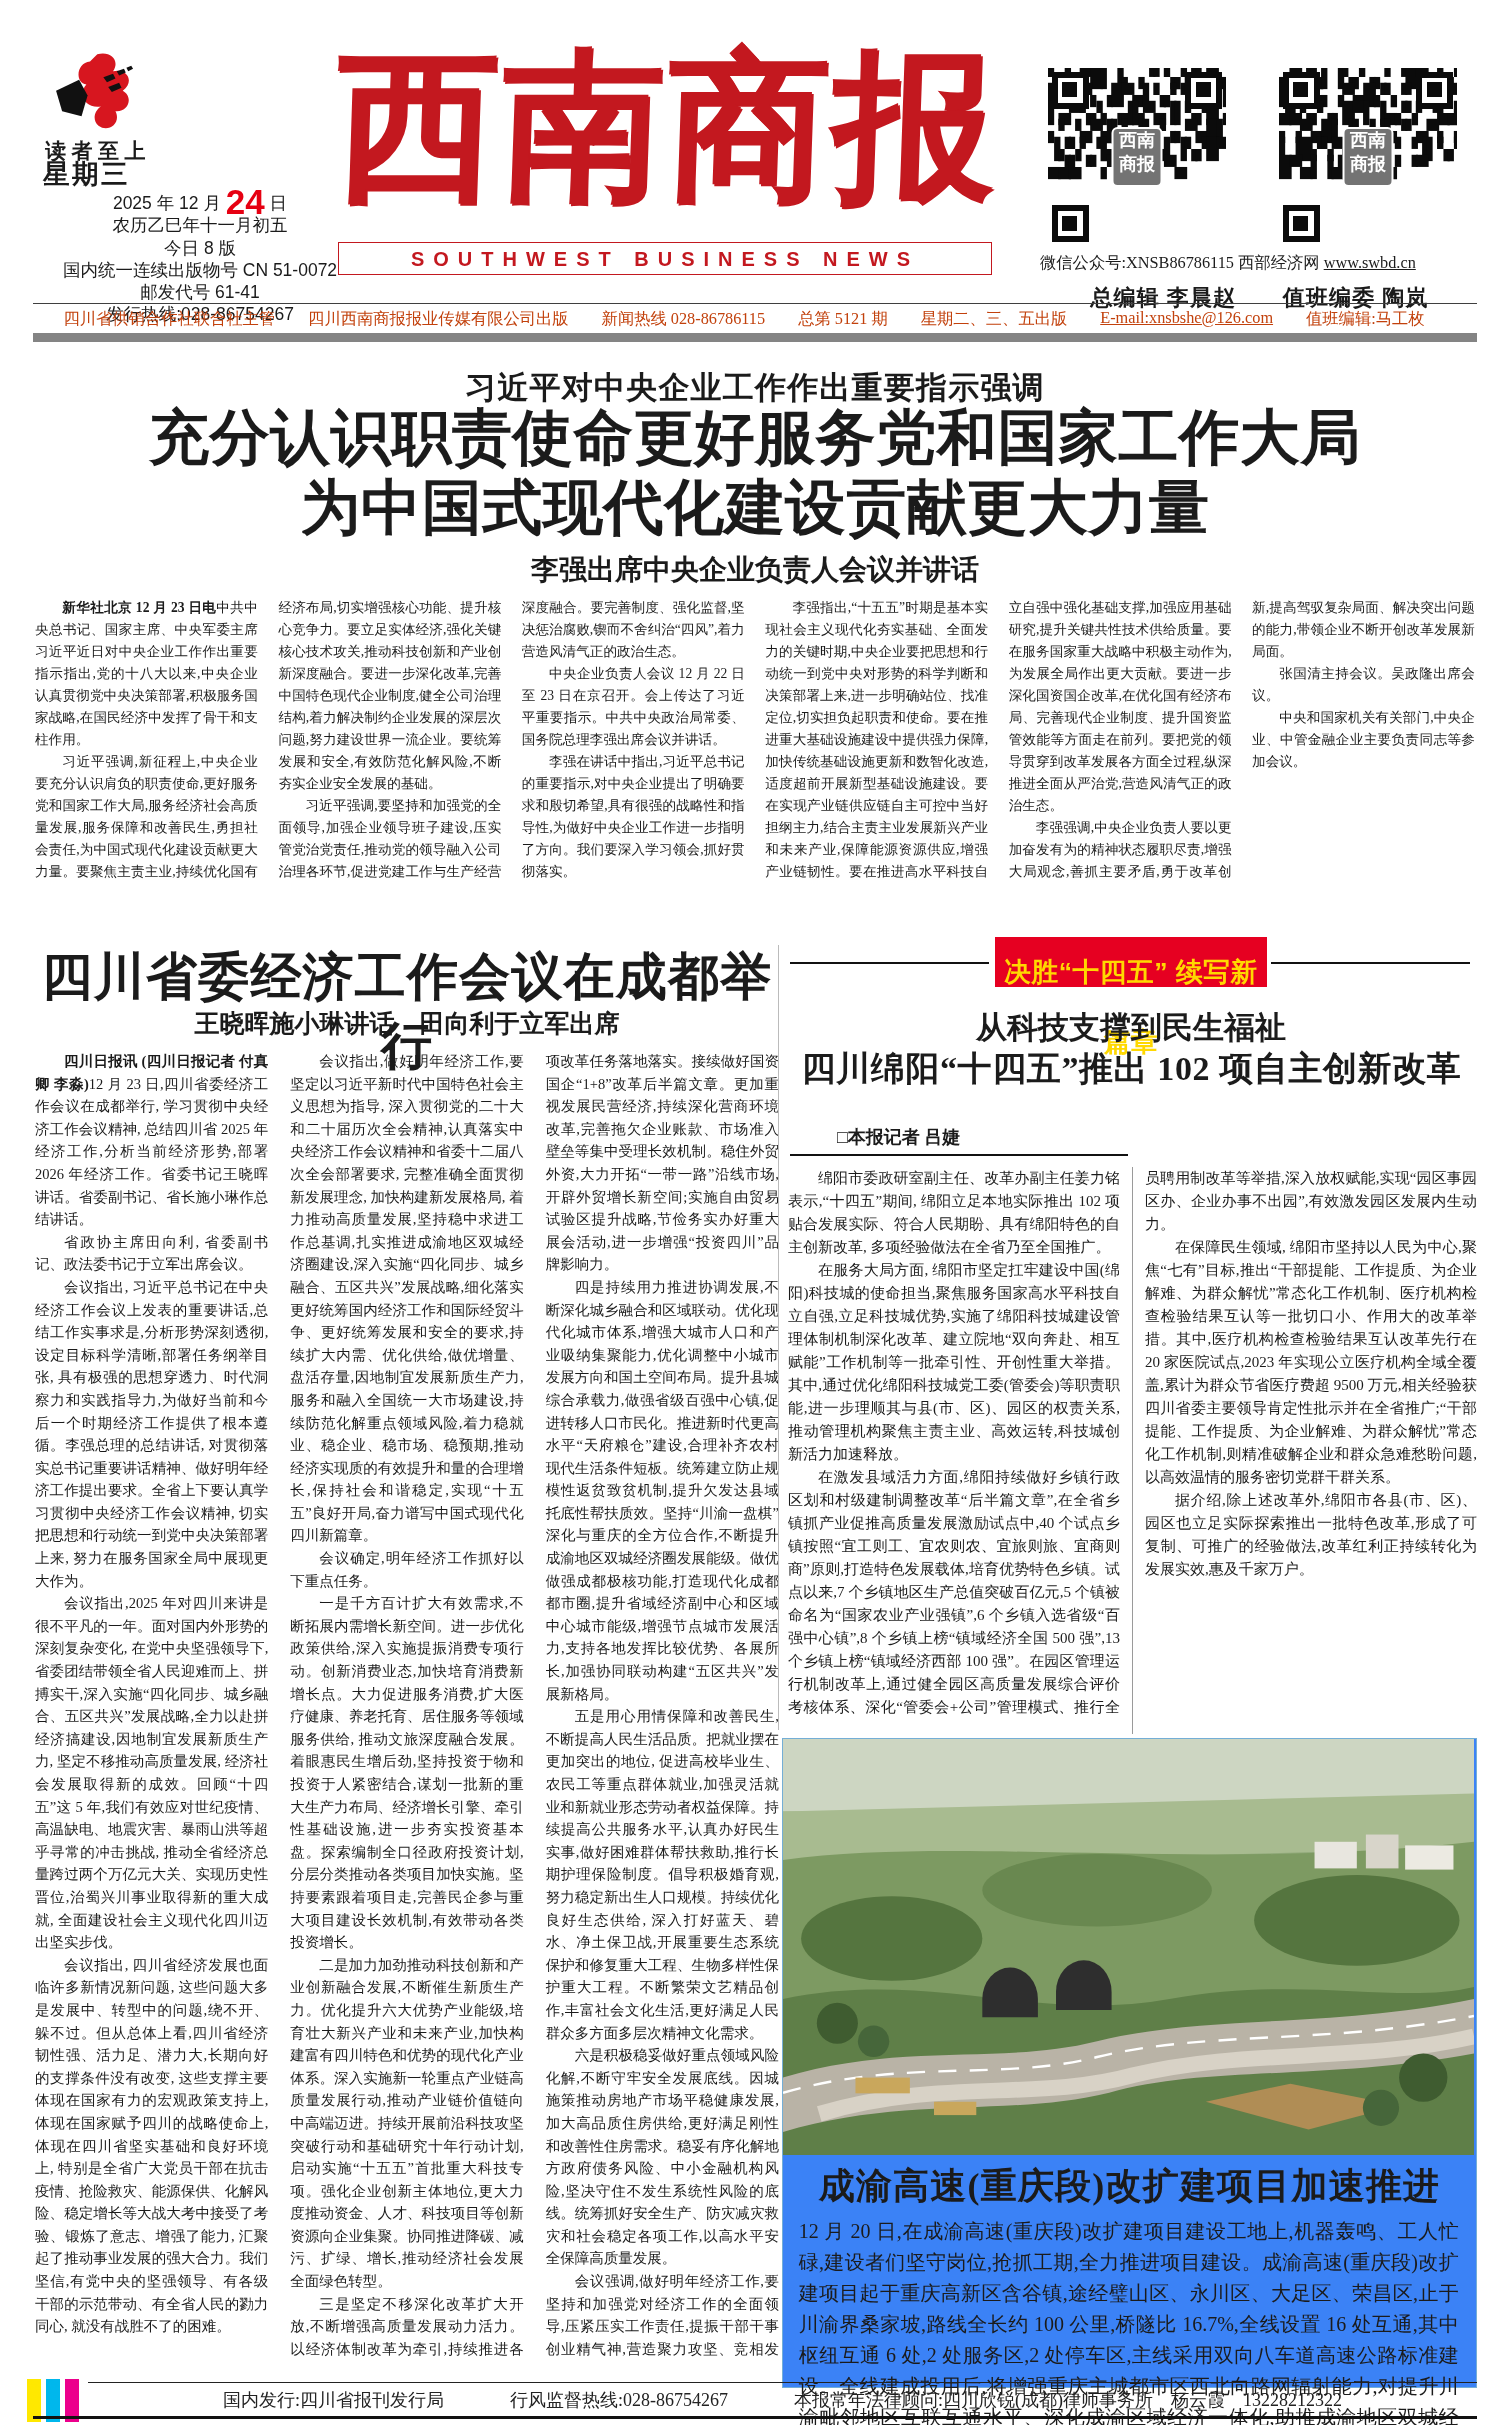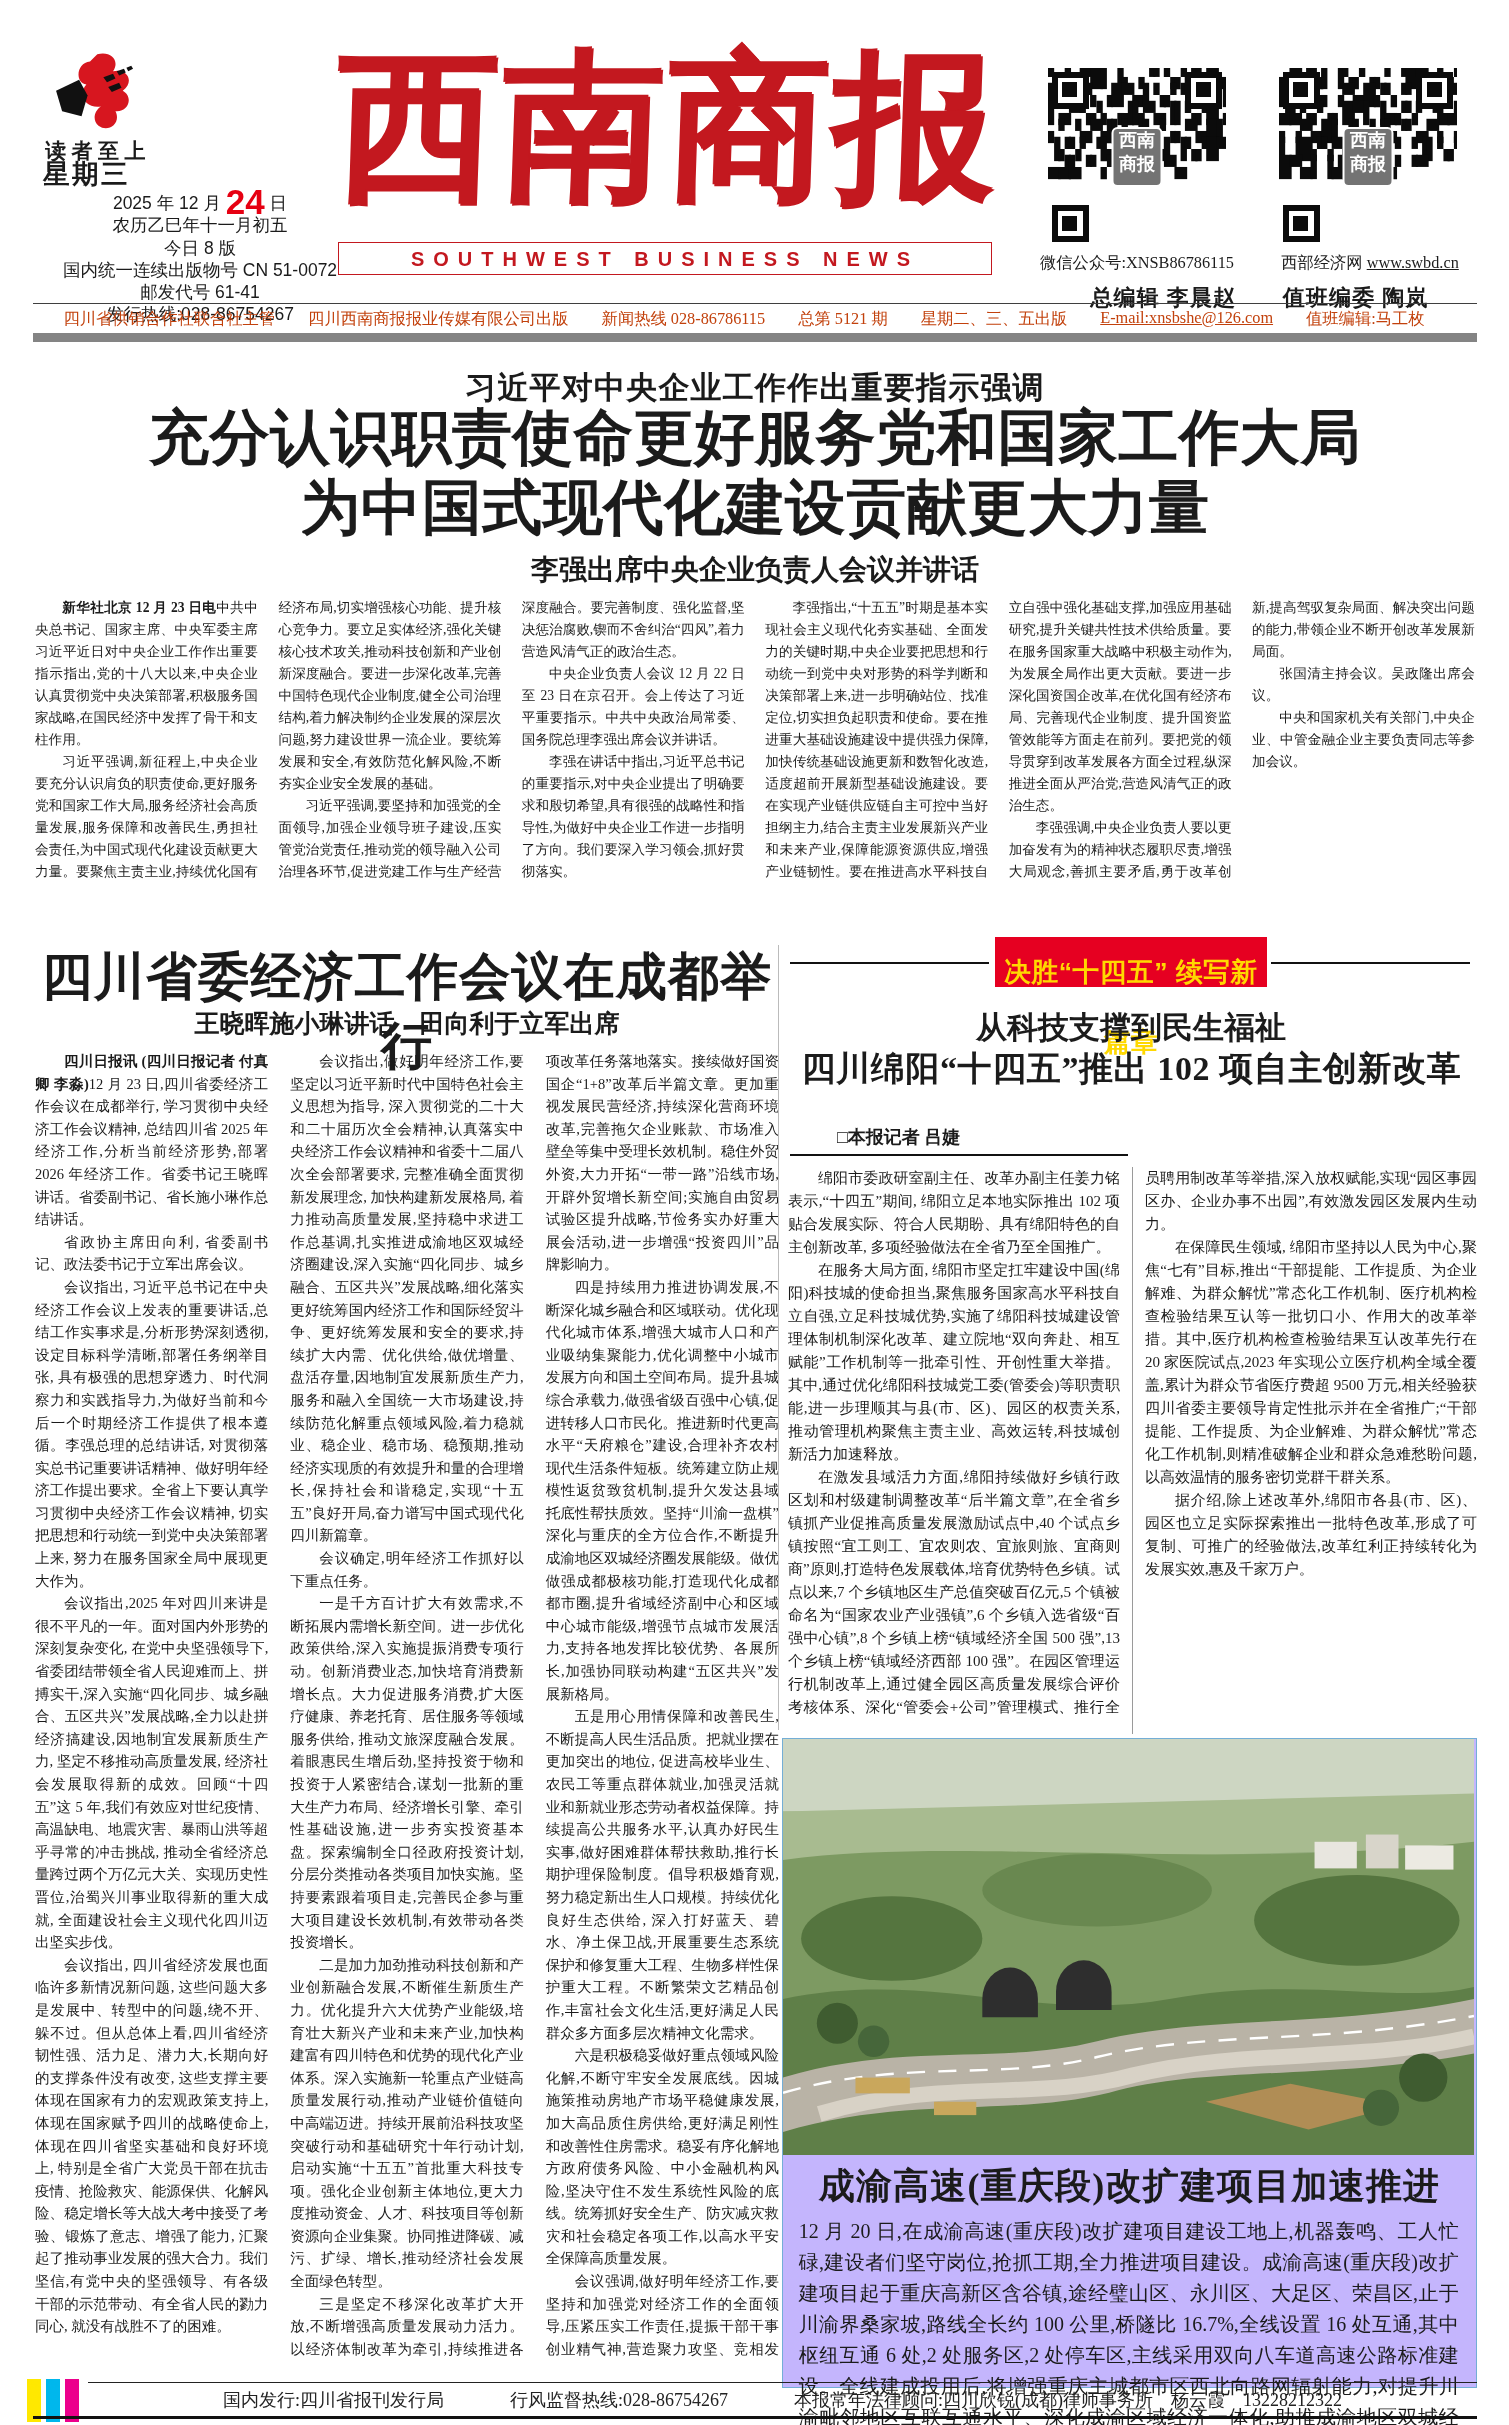--- a/index.html
+++ b/index.html
@@ -72,21 +72,21 @@
   .my-byline{left:790px;top:1125px;font-size:18px;font-weight:bold;padding-left:47px;}
   .my-byline-rule{left:790px;top:1154px;width:338px;height:1.8px;background:#111;}
   .my-body{left:788px;top:1167px;width:689px;height:567px;
     column-count:2;column-gap:25px;column-rule:0.6px solid #9a9a9a;column-fill:auto;overflow:hidden;
     font-size:15px;line-height:23px;}
 
   .section-vrule{left:778px;top:945px;width:0.6px;height:785px;background:#bbb;}
 
   
   .photo-box{left:782px;top:1738px;width:695px;height:650px;border:1.8px solid #74aed6;
-    box-sizing:border-box;background:#c4b5fd;}
+    box-sizing:border-box;background:#3b82f6;}
   .photo{position:absolute;left:0;top:0;width:100%;height:416px;overflow:hidden;}
   .ps-h{position:absolute;left:0;top:423px;width:100%;font-size:36px;font-weight:bold;text-align:center;letter-spacing:1.2px;}
   .ps-body{position:absolute;left:15.7px;top:477px;width:660px;font-size:20px;line-height:31px;text-align:justify;}
   .ps-body .indent{text-indent:2em;display:inline;}
 
   
   .cmyk{left:26.6px;top:2379px;display:flex;gap:5.4px;}
   .cmyk span{display:block;width:14px;height:43px;}
   .c-y{background:#ffe800;} .c-c{background:#00b7ec;} .c-m{background:#ec008c;}
   .foot-rule-top{left:88px;top:2382px;width:1389px;height:1.2px;background:#222;}
@@ -131,21 +131,21 @@
   <span class="qr-badge"><span>西南</span><br><span>商报</span></span>
 </div>
 <div class="qr qr2">
   <div class="qr-noise">▄▀▟▙▌▐▚▞▗▖▘▝█▀▄▚▞▌▐▟▙▖▗▀▄█▞▚▝▘▐▌▄▀▟▙▚▞▗▖█▀▌▐▄▞▚▘▝▙▟▖▗▀▄█▌▐▚▞▟▙▝▘▄▀▖▗▌▐█▞▚▀▄▟▙▗▖▘▝▐▌▚▞█▀▄▌▐▟▙▖▗▞▚▘▝▀</div>
   <span class="finder f-tl"></span>
   <span class="finder f-tr"></span>
   <span class="finder f-bl"></span>
   <span class="qr-badge"><span>西南</span><br><span>商报</span></span>
 </div>
 <div class="abs qr-cap" style="left:1022px;">微信公众号:XNSB86786115</div>
-<div class="abs qr-cap" style="left:1255px;text-align:center;">
+<div class="abs qr-cap" style="left:1212px;text-align:center;">
   <span>西部经济网 </span><u>www.swbd.cn</u>
 </div>
 <div class="abs editors">总编辑 李晨赵　　值班编委 陶岚</div>
 
 <div class="abs rule-info-top"></div>
 <div class="abs info-row">
   <span>四川省供销合作社联合社主管</span>
   <span>四川西南商报报业传媒有限公司出版</span>
   <span>新闻热线 028-86786115</span>
   <span>总第 5121 期</span>

